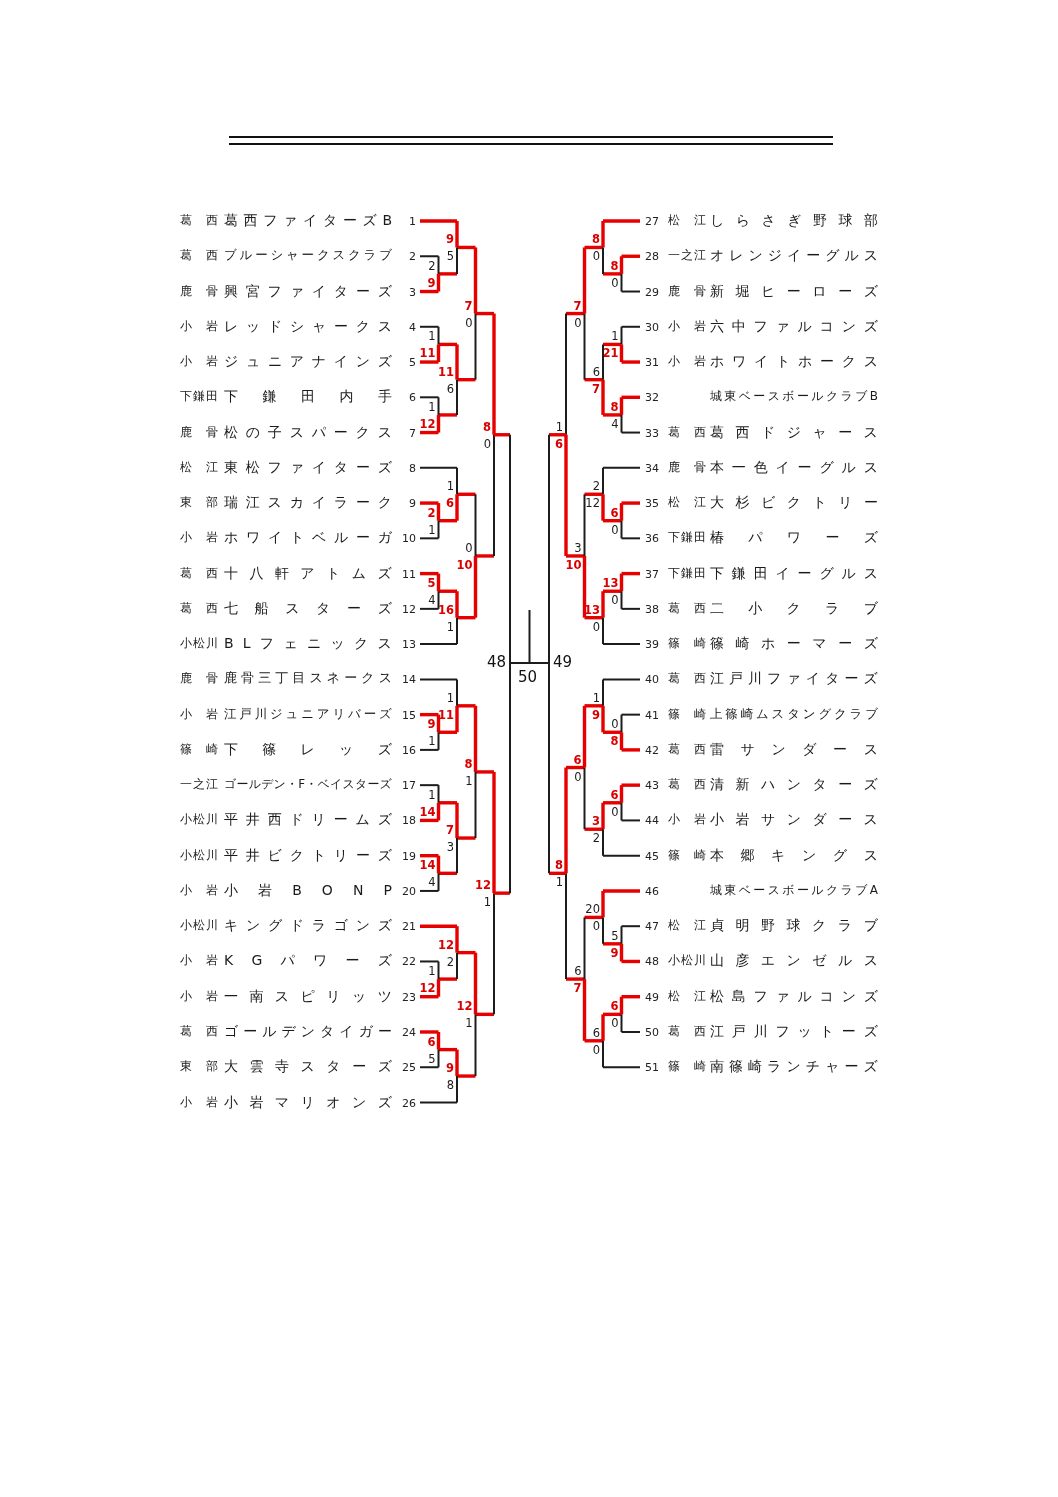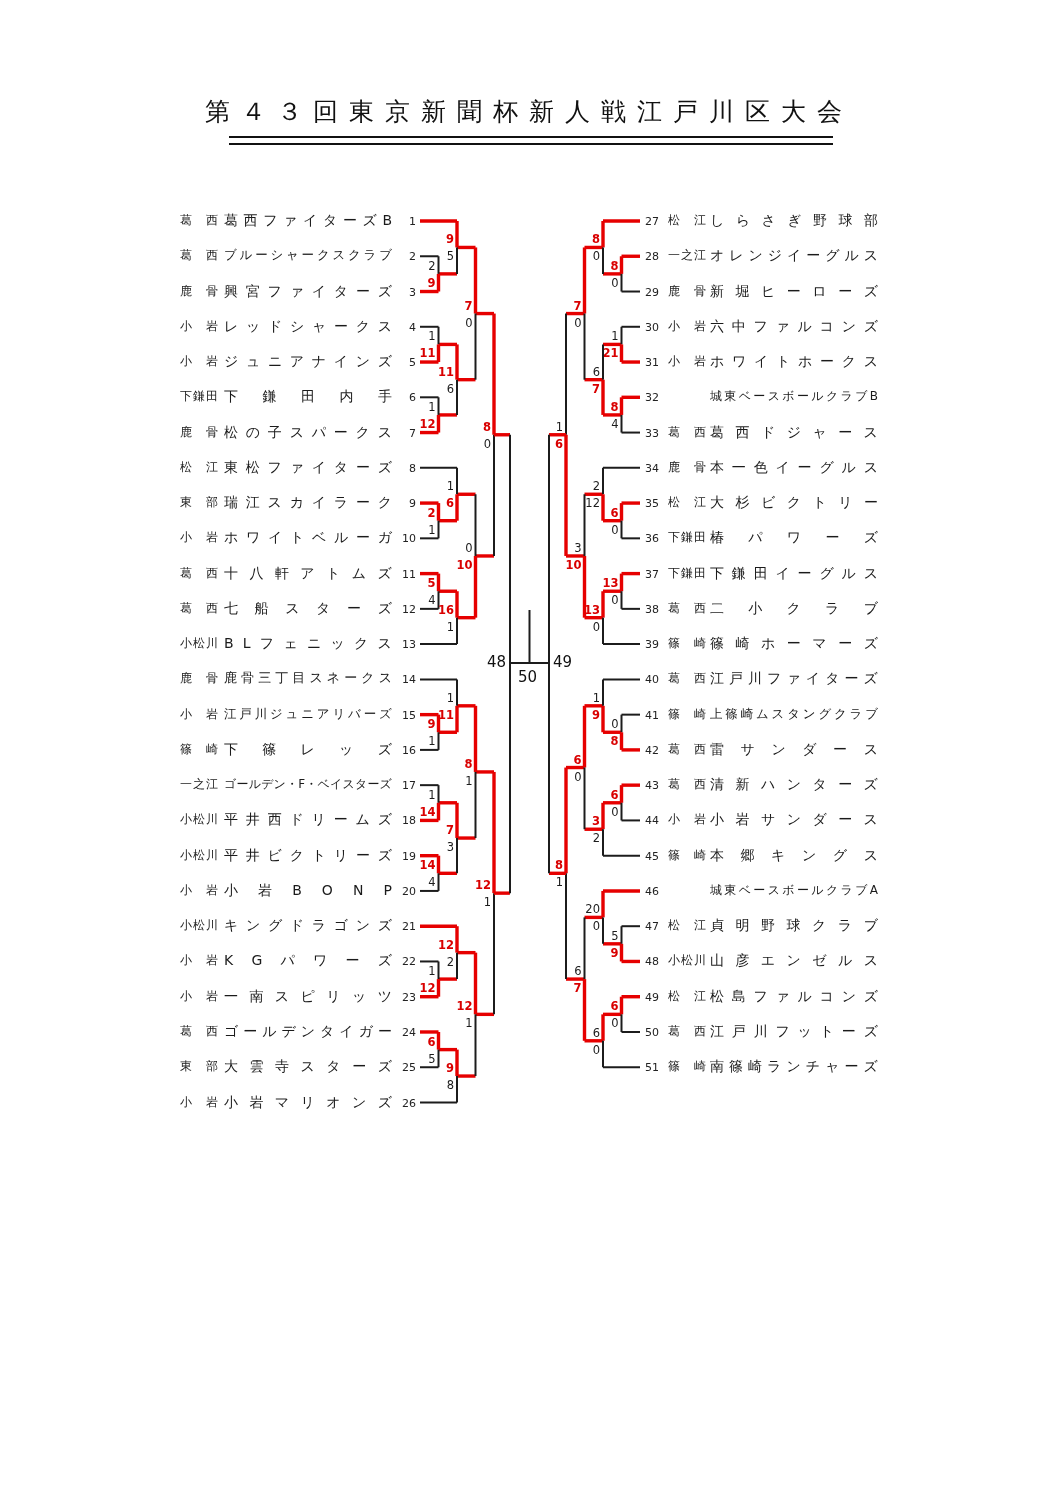--- a/index.html
+++ b/index.html
@@ -18,21 +18,20 @@
   .rl{stroke:#e60000;stroke-width:3.4;fill:none;}
   .score{font-family:"DejaVu Sans",sans-serif;font-size:11.5px;fill:#1c1c1c;}
   .score.red{fill:#d90000;font-weight:bold;}
   .seed{font-family:"DejaVu Sans",sans-serif;font-size:11px;fill:#222;}
   .gamelabel{font-family:"DejaVu Sans",sans-serif;font-size:15px;fill:#111;}
 </style>
 </head>
 <body>
 
 <div class="page">
-  <div class="title">第４３回東京新聞杯新人戦江戸川区大会</div>
   <div class="title-underline"></div>
   <svg id="bracket-svg" width="1058" height="1497">
       <text x="416" y="225" class="seed" text-anchor="end">1</text>
       <text x="416" y="260.26" class="seed" text-anchor="end">2</text>
       <text x="416" y="295.52" class="seed" text-anchor="end">3</text>
       <text x="416" y="330.78" class="seed" text-anchor="end">4</text>
       <text x="416" y="366.03999999999996" class="seed" text-anchor="end">5</text>
       <text x="416" y="401.29999999999995" class="seed" text-anchor="end">6</text>
       <text x="416" y="436.56" class="seed" text-anchor="end">7</text>
       <text x="416" y="471.82" class="seed" text-anchor="end">8</text>

